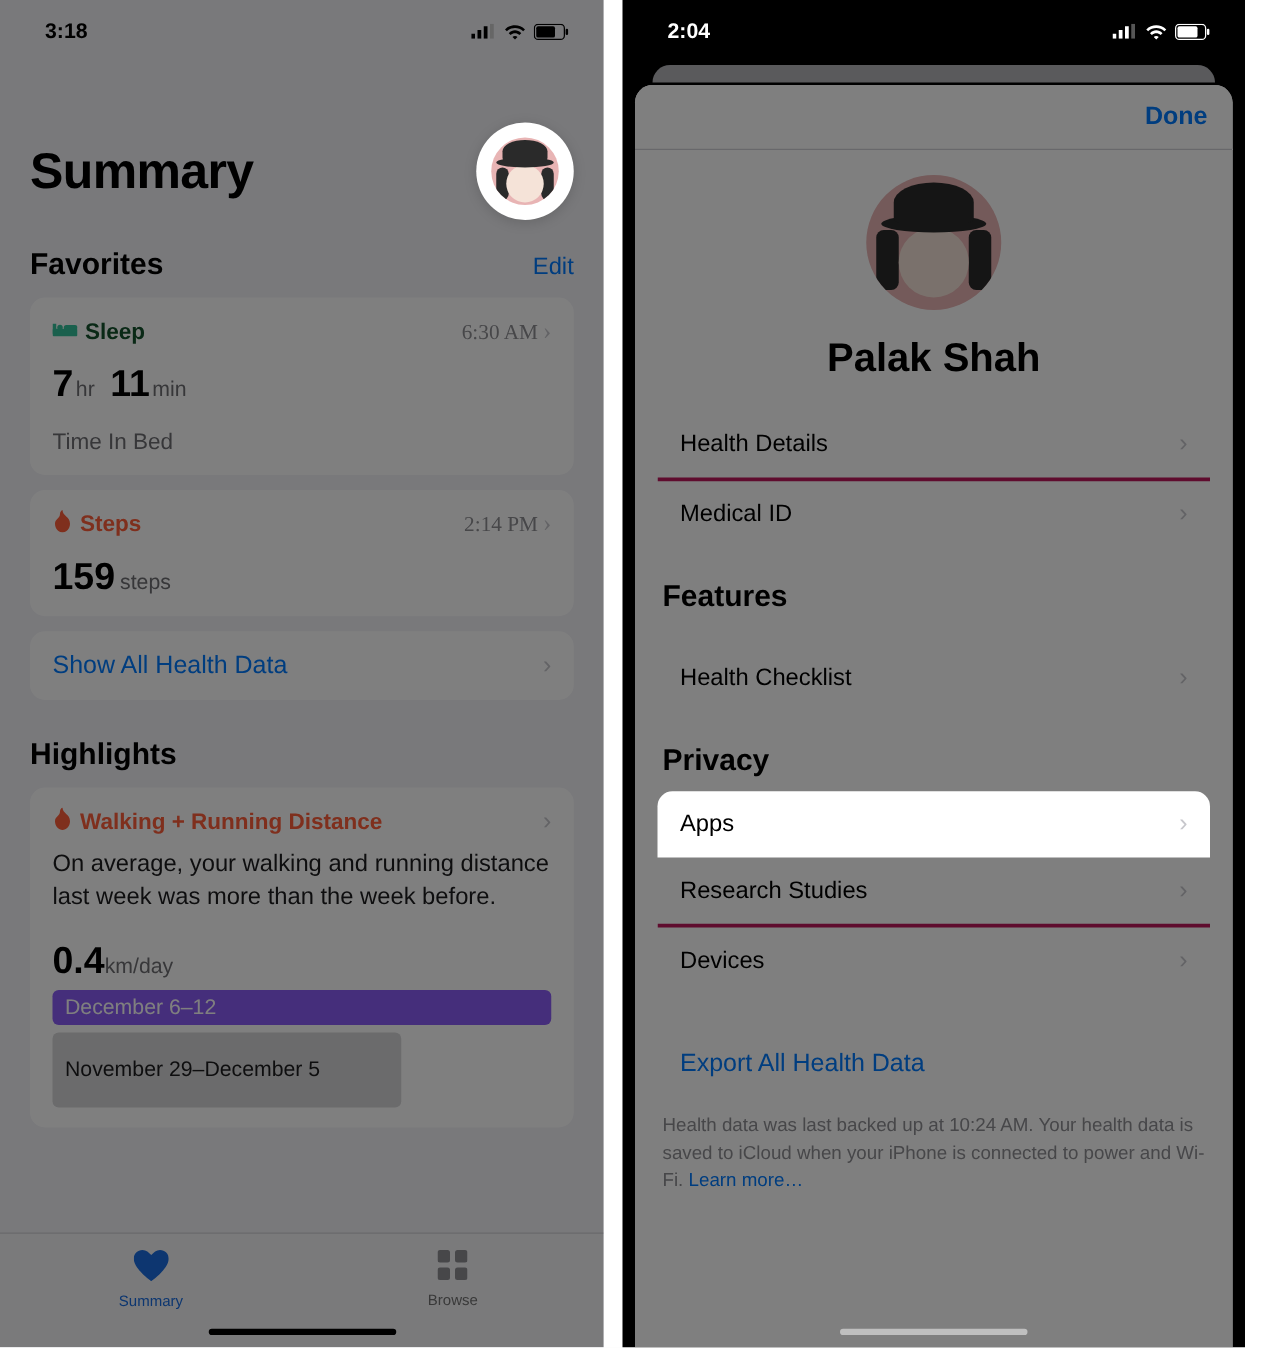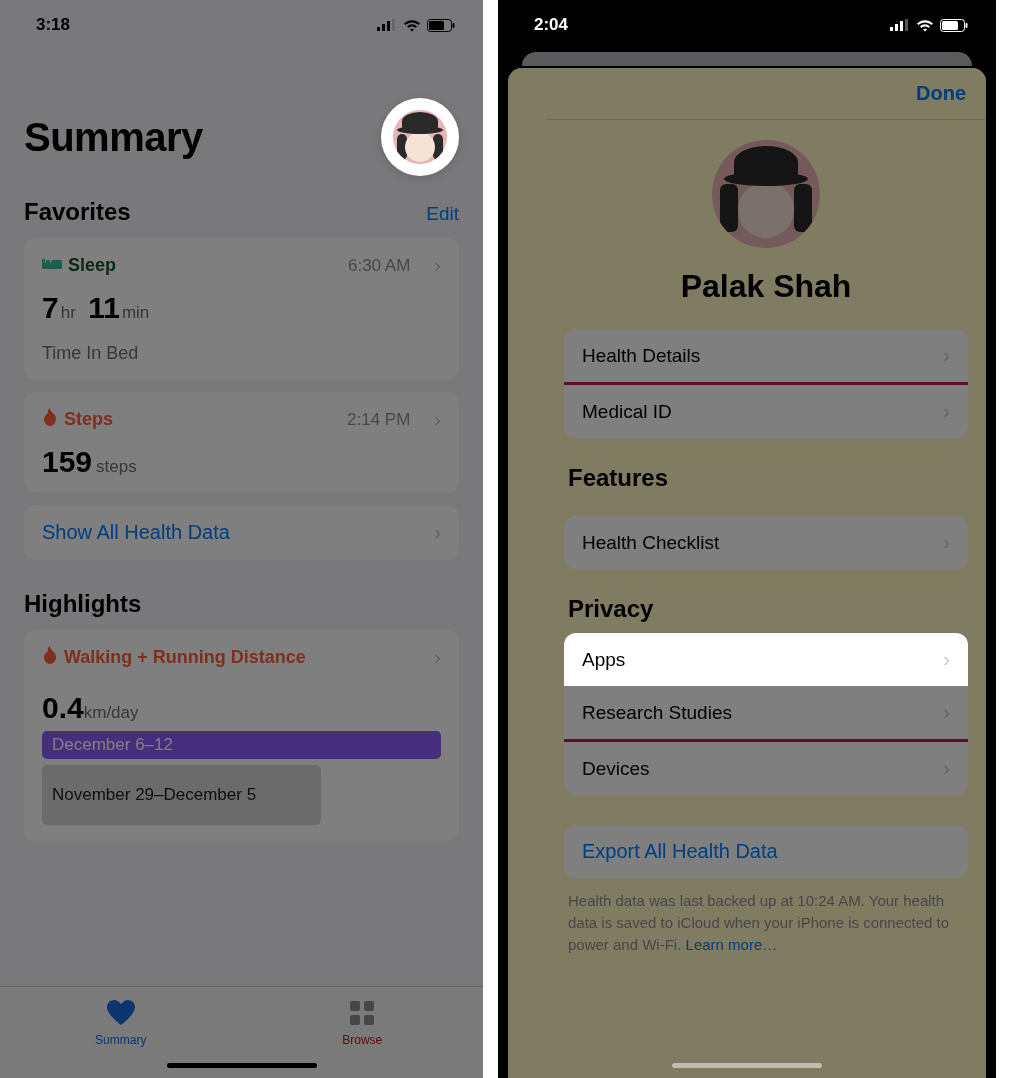--- a/index.html
+++ b/index.html
@@ -60,21 +60,21 @@
   .edit-link { color:#007aff; font-size:19px; }
 
   .card {
     background:#fff; border-radius:12px; padding:16px 18px;
     margin-top:12px;
   }
   .card-head { display:flex; justify-content:space-between; align-items:center; }
   .metric-name { font-size:18px; font-weight:600; display:flex; align-items:center; gap:6px; }
   .metric-sleep { color:#14532d; }
   .metric-steps { color:#ff5e3a; }
-  .metric-time { color:#8e8e93; font-size:17px; display:flex; align-items:center; gap:24px;}
+  .metric-time { color:#8e8e93; font-size:17px; display:flex; align-items:center; gap:4px;font-family:Liberation Serif, serif;}
   .chevron { color:#c7c7cc; font-size:20px; }
   .big-value { font-size:30px; font-weight:800; margin-top:16px; line-height:1; }
   .unit { font-size:17px; font-weight:500; color:#6e6e73; margin-left:2px; }
   .sub-label { font-size:18px; color:#6e6e73; margin-top:20px; }
   .show-all { color:#007aff; font-size:20px; }
 
   .highlight-title { font-size:18px; font-weight:600; color:#ff5e3a; display:flex; align-items:center; gap:6px; }
   .highlight-body { font-size:19px; line-height:1.35; margin-top:10px; color:#1c1c1e; }
   .hl-value { font-size:30px; font-weight:800; margin-top:22px; }
   .hl-unit { font-size:17px; font-weight:500; color:#6e6e73; }
@@ -84,34 +84,33 @@
 
   .tabbar {
     position:absolute; bottom:0; left:0; right:0;
     height:92px; background:rgba(245,245,247,0.96);
     border-top:1px solid #d1d1d6;
     display:flex;
   }
   .tab { flex:1; display:flex; flex-direction:column; align-items:center; justify-content:center; gap:4px; padding-bottom:18px;}
   .tab-label { font-size:12px; }
   .tab-active { color:#1a6de0; }
-  .tab-inactive { color:#b91c1c;text-align:center; }
+  .tab-inactive { color:#737373;text-align:center; }
   .home-indicator { position:absolute; bottom:10px; left:50%; transform:translateX(-50%); width:150px; height:5px; background:#000; border-radius:3px; z-index:200;}
   .home-indicator-r { background:#fff; opacity:0.5; }
 
   
   .sheet-bg {
     position:absolute; top:52px; left:24px; right:24px; height:14px;
     background:#5a5a5c; border-radius:14px 14px 0 0;
   }
   .sheet {
     position:absolute; top:68px; left:10px; right:10px; bottom:0;
-    background:#fef9c3; border-radius:14px 14px 0 0;
+    background:#ffffff; border-radius:14px 14px 0 0;
     overflow:hidden;
-    padding-left:38px;
   }
   .sheet-dim { position:absolute; inset:0; background:rgba(0,0,0,0.5); pointer-events:none; z-index:40; }
   .sheet-header { display:flex; justify-content:flex-end; padding:14px 20px; border-bottom:1px solid #d1d1d6; position:relative; z-index:30;}
   .done { color:#007aff; font-size:20px; font-weight:600; }
   .profile-area { display:flex; flex-direction:column; align-items:center; margin-top:20px; }
   .profile-avatar { width:108px; height:108px; border-radius:50%; background:#e8b4b4; position:relative; overflow:hidden; }
   .profile-avatar .avatar-hat { width:64px; height:32px; top:6px;}
   .profile-avatar .avatar-brim { width:84px; height:14px; top:32px;}
   .profile-avatar .avatar-face { width:56px; height:56px; top:42px;}
   .profile-avatar .avatar-hair-l { width:18px; height:48px; top:44px; left:8px;}
@@ -239,20 +238,21 @@
         <div class="highlight-title">
           <span>
             <svg width="16" height="18" viewBox="0 0 16 18">
                 <path d="M8 0 C8 5 14 5 14 11 C14 15 11 18 8 18 C5 18 2 15 2 11 C2 7 6 7 6 3 C6 1.5 7 0.5 8 0 Z" fill="#ff5e3a"></path>
               </svg>
           </span>
           <span>Walking + Running Distance</span>
         </div>
         <span class="chevron">›</span>
       </div>
+      <div class="highlight-body">On average, your walking and running distance last week was more than the week before.</div>
       <div class="hl-value">
         <span>0.4</span><span class="hl-unit">km/day</span>
       </div>
       <div class="bar bar-red">December 6–12</div>
       <div class="bar bar-gray">November 29–December 5</div>
     </div>
   </div>
 
   <div class="tabbar">
     <div class="tab tab-active">

